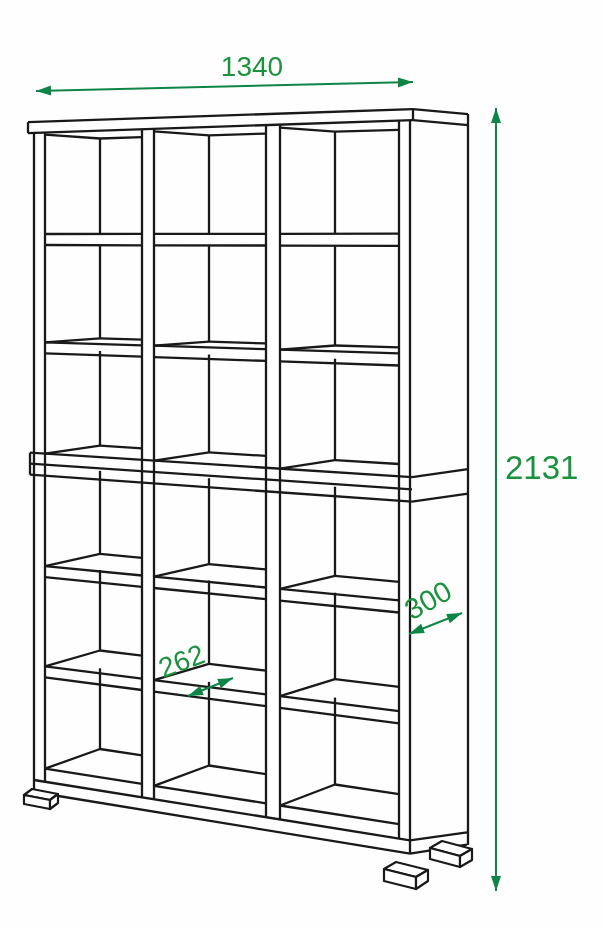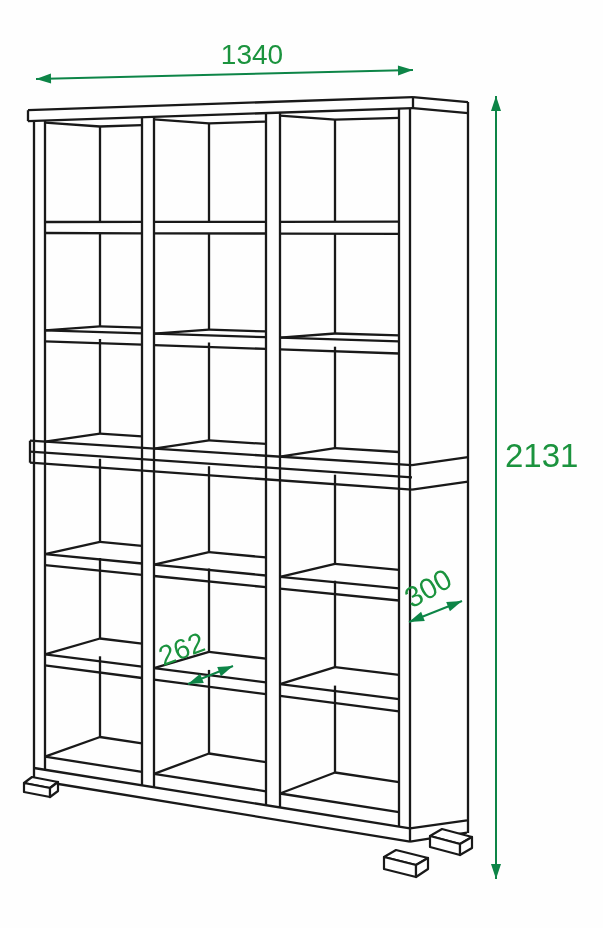--- a/index.html
+++ b/index.html
@@ -1,17 +1,17 @@
 <!DOCTYPE html>
 <html><head>
 <meta charset="utf-8">
 <style>
   html,body{margin:0;padding:0;}
   body{background:#fefefe;width:603px;height:928px;overflow:hidden;}
-  .stage{position:relative;width:603px;height:900px;background:#fefefe;}
+  .stage{position:relative;width:603px;height:900px;background:#fefefe;margin-top:12px;}
   svg{display:block;}
   .dim-label{font-family:"Liberation Sans", sans-serif;font-weight:400;}
 </style>
 </head>
 <body style="background: rgb(254, 254, 254);">
 
 <div class="stage">
   <svg viewBox="0 0 603 928" width="603" height="928">
     <g id="cabinet-lines">
         <line x1="28.0" y1="110.2" x2="413.0" y2="97.1" stroke="#191919" stroke-width="2.3"></line>

